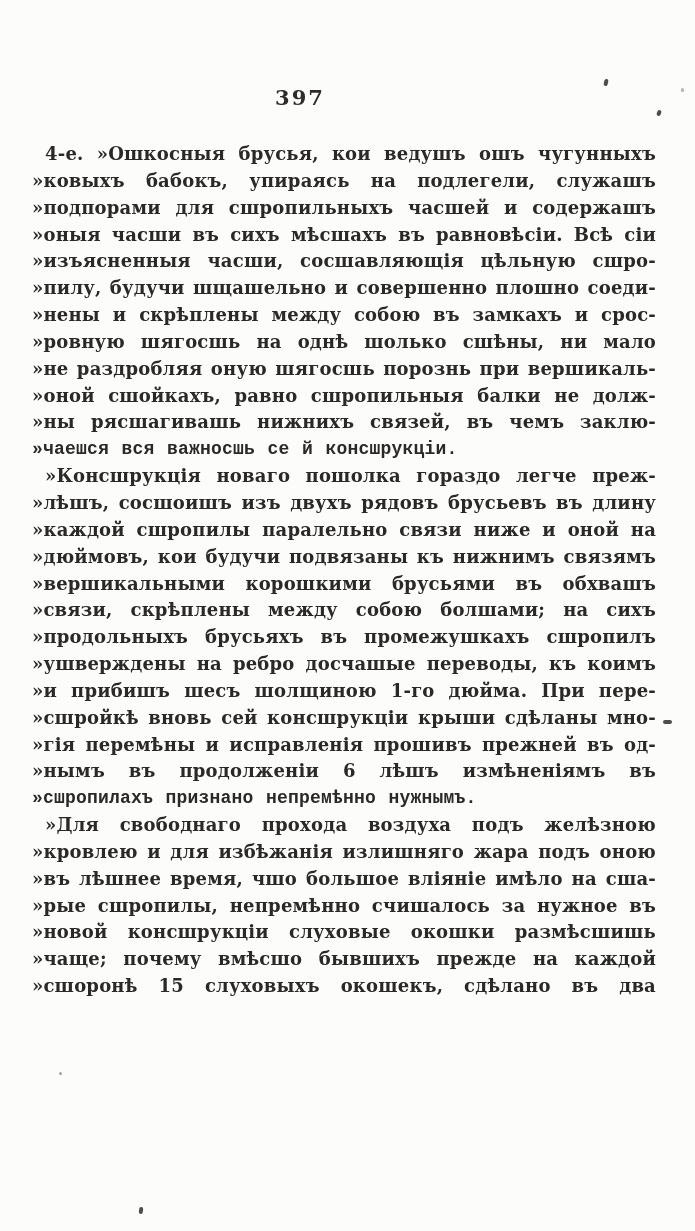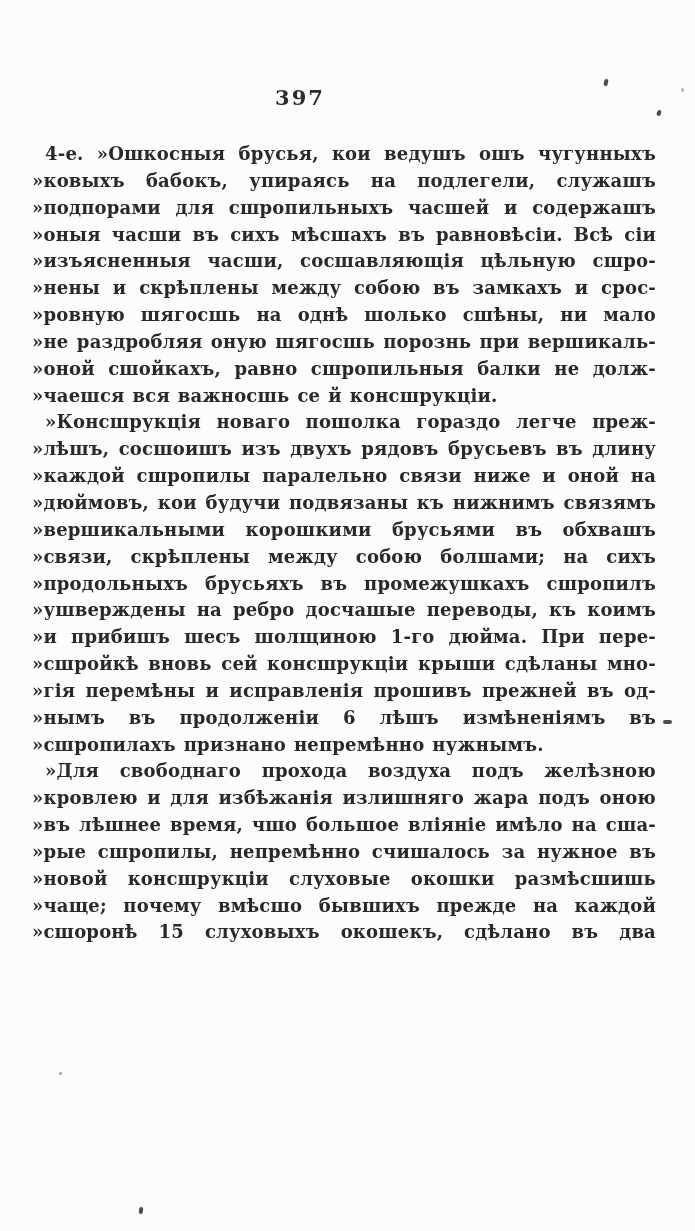--- a/index.html
+++ b/index.html
@@ -33,21 +33,21 @@
   }
   .line {
     height: 26.85px;
     line-height: 26.85px;
     text-align: justify;
     text-align-last: justify;
     overflow: hidden;
     white-space: normal;
   }
   .line.indent { padding-left: 13px; }
-  .line.flush { text-align-last: left; }
+  .line.flush { text-align-last: left; font-family: Liberation Mono, monospace; }
   .speck {
     position: absolute;
     background: #4f4d4b;
     border-radius: 2px;
   }
   .s1 { left: 604px; top: 79px;  width: 4px; height: 7px; transform: rotate(14deg); }
   .s2 { left: 681px; top: 88px;  width: 3px; height: 4px; background: #b8b6b4; }
   .s3 { left: 657px; top: 110px; width: 4px; height: 6px; transform: rotate(24deg); }
   .s4 { left: 663px; top: 720px; width: 9px; height: 4px; }
   .s5 { left: 139px; top: 1207px; width: 4px; height: 7px; transform: rotate(8deg); }
@@ -59,24 +59,26 @@
 <div class="page">
 
   <div class="page-number">397</div>
 
   <div class="text-block">
       <div class="line indent">4-е. »Ошкосныя брусья, кои ведушъ ошъ чугунныхъ бо-</div>
       <div class="line">»ковыхъ бабокъ, упираясь на подлегели, служашъ шакже</div>
       <div class="line">»подпорами для сшропильныхъ часшей и содержашъ</div>
       <div class="line">»оныя часши въ сихъ мѣсшахъ въ равновѣсіи. Всѣ сіи</div>
       <div class="line">»изъясненныя часши, сосшавляющія цѣльную сшро-</div>
+      <div class="line">»пилу, будучи шщашельно и совершенно плошно соеди-</div>
       <div class="line">»нены и скрѣплены между собою въ замкахъ и срос-</div>
       <div class="line">»ровную шягосшь на однѣ шолько сшѣны, ни мало</div>
       <div class="line">»не раздробляя оную шягосшь порознь при вершикаль-</div>
       <div class="line">»оной сшойкахъ, равно сшропильныя балки не долж-</div>
+      <div class="line">»ны рясшагивашь нижнихъ связей, въ чемъ заклю-</div>
       <div class="line flush">»чаешся вся важносшь се й консшрукціи.</div>
       <div class="line indent">»Консшрукція новаго пошолка гораздо легче преж-</div>
       <div class="line">»лѣшъ, сосшоишъ изъ двухъ рядовъ брусьевъ въ длину</div>
       <div class="line">»каждой сшропилы паралельно связи ниже и оной на 86</div>
       <div class="line">»дюймовъ, кои будучи подвязаны къ нижнимъ связямъ</div>
       <div class="line">»вершикальными корошкими брусьями въ обхвашъ</div>
       <div class="line">»связи, скрѣплены между собою болшами; на сихъ</div>
       <div class="line">»продольныхъ брусьяхъ въ промежушкахъ сшропилъ</div>
       <div class="line">»ушверждены на ребро досчашые переводы, къ коимъ</div>
       <div class="line">»и прибишъ шесъ шолщиною 1-го дюйма. При пере-</div>

